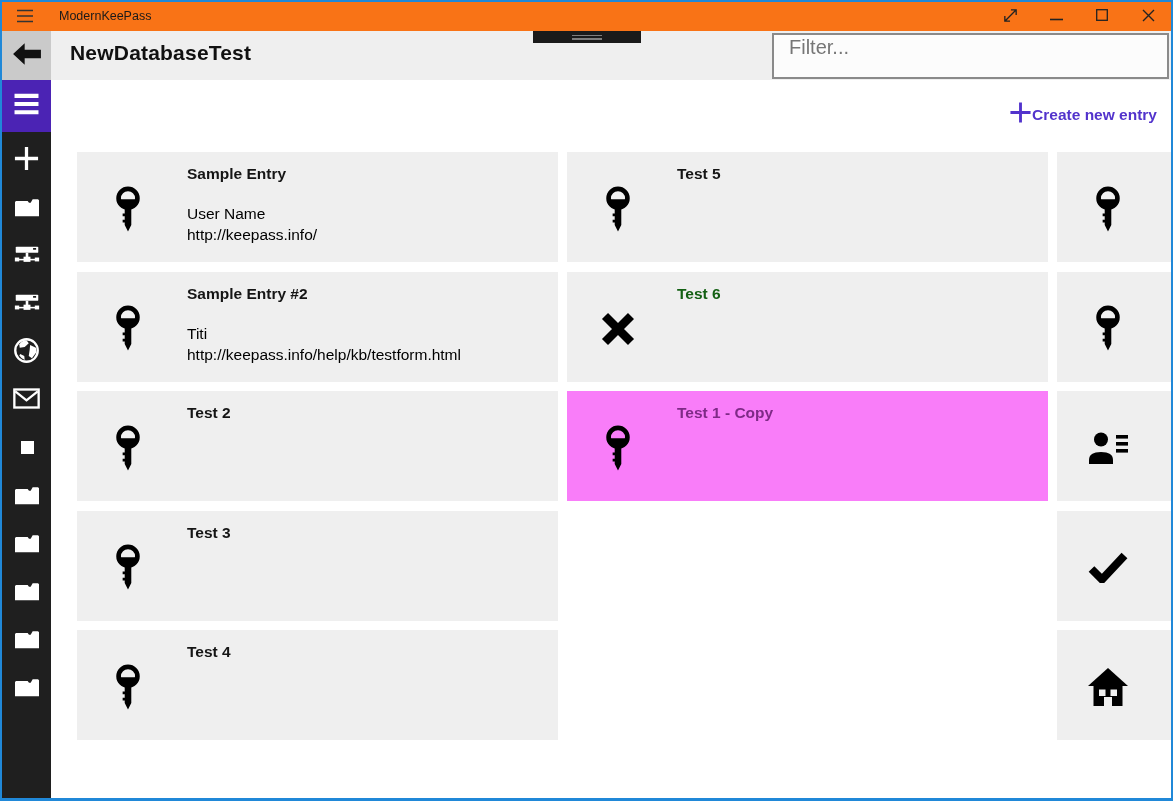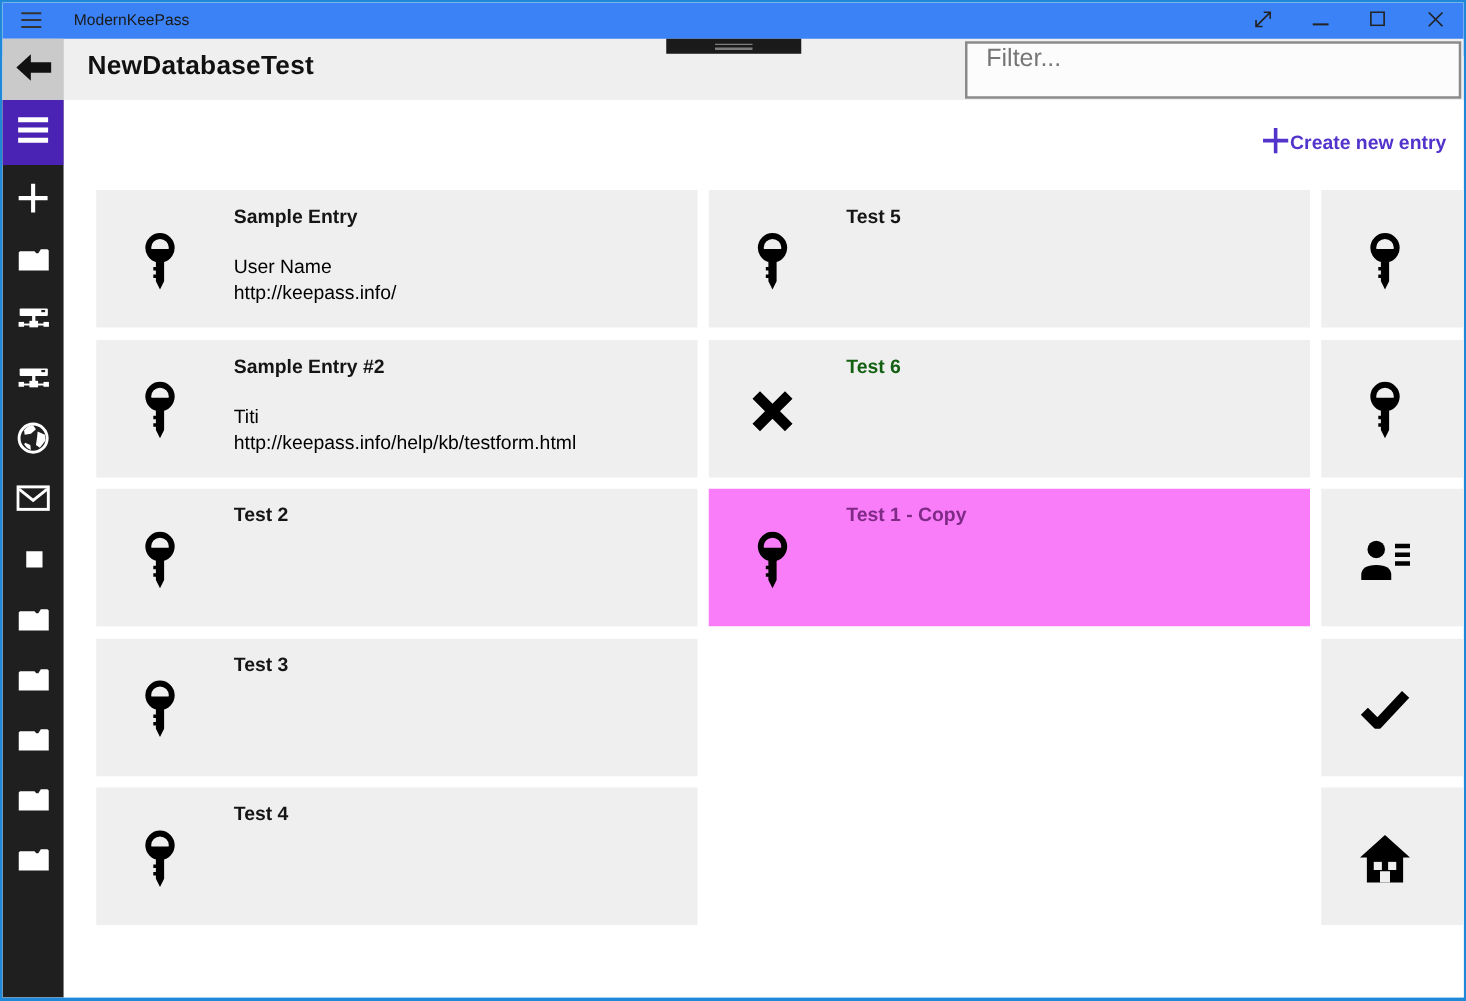--- a/index.html
+++ b/index.html
@@ -1,21 +1,21 @@
 <!DOCTYPE html>
 <html><head>
 <meta charset="utf-8">
 <style>
   * { box-sizing: border-box; }
   body { margin: 0; background: #fff; font-family: "Liberation Sans", sans-serif; }
   .window { position: relative; width: 1173px; height: 801px; background: #fff;
             border: 2px solid #2088d8; border-bottom-width: 3px; overflow: hidden; }
 
   
-  .titlebar { position: absolute; left: 0; top: 0; right: 0; height: 43px; background: #3b82f6; }
+  .titlebar { position: absolute; left: 0; top: 0; right: 0; height: 43px; background: #f97316; }
   .tb-burger { position: absolute; left: 14px; top: 7px; background: none; border: none; padding: 0; }
   .tb-title { position: absolute; left: 57px; top: 7px; font-size: 12.5px; color: #1a1a1a; }
   .tb-controls { position: absolute; right: 0; top: 0; display: flex; height: 29px; }
   .ctrl { width: 46px; height: 29px; display: flex; align-items: center; justify-content: center;
           background: none; border: none; padding: 0; }
 
   
   .header { position: absolute; left: 0; top: 29px; right: 0; height: 65px; background: #efefef; }
   .back-btn { position: absolute; left: 0; top: 0; width: 49px; height: 49px; background: #cacaca;
               border: none; display: flex; align-items: center; justify-content: center; padding: 0; }

